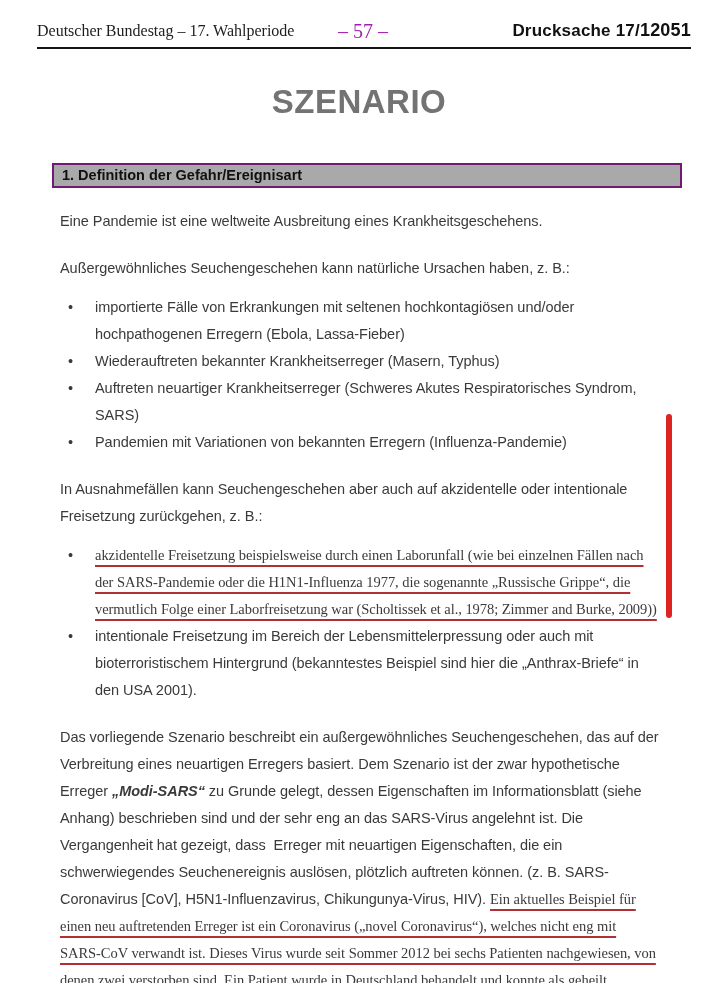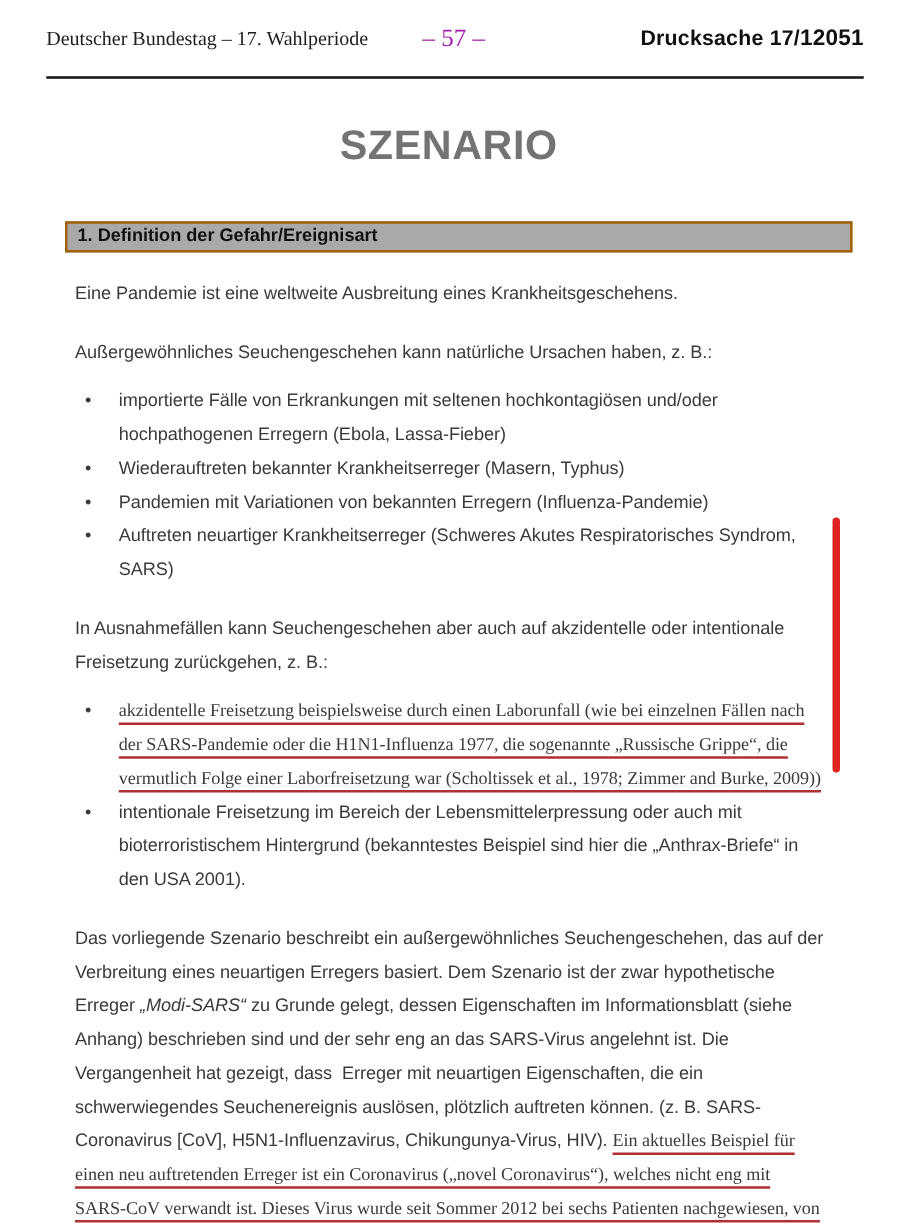--- a/index.html
+++ b/index.html
@@ -14,21 +14,21 @@
     background:#ffffff;
     font-family:"Liberation Sans", sans-serif;
     color:var(--text-color);
     overflow:hidden;
     position:relative;
   }
   
   .page-header{
     position:relative;
     margin:20px 27px 0 37px;
-    padding-bottom:20px;
+    padding-bottom:6px;
     border-bottom:2px solid #141414;
     display:flex;
     align-items:baseline;
     justify-content:space-between;
     gap:15px;
   }
   .hdr-left{
     font-family:"Liberation Serif", serif;
     font-size:16px;
     color:#1d1d1d;
@@ -54,21 +54,21 @@
     text-align:center;
     font-size:33px;
     font-weight:bold;
     letter-spacing:.5px;
     color:#737373;
   }
   
   .section-bar{
     margin:42px 36px 0 52px;
     background:var(--section-bg);
-    border:2px solid #a16207;
+    border:2px solid #701a75;
     padding:2px 8px 3px 8px;
     font-size:14.5px;
     font-weight:bold;
     color:#101010;
   }
   
   .document-body{
     margin:14px 58px 0 60px;
     width:600px;
     font-size:14.5px;
@@ -85,21 +85,21 @@
     position:relative;
     padding-left:35px;
   }
   .document-body ul.bullets li::before{
     content:"\2022";
     position:absolute;
     left:8px;
     top:0;
     color:var(--text-color);
   }
-  .b{font-weight:normal;}
+  .b{font-weight:bold;}
   .i{font-style:italic;}
   .redline{
     text-decoration-line:underline;
     text-decoration-color:var(--underline-red);
     text-decoration-thickness:1.5px;
     text-underline-offset:5px;
     font-family:Liberation Serif, serif;
   }
   
   .change-bar{
@@ -124,22 +124,22 @@
 <div class="doc-title">SZENARIO</div>
 
 <div class="section-bar">1. Definition der Gefahr/Ereignisart</div>
 
 <div class="document-body">
     <p class="para"><span>Eine Pandemie ist eine weltweite Ausbreitung eines Krankheitsgeschehens.</span></p>
     <p class="para"><span>Außergewöhnliches Seuchengeschehen kann natürliche Ursachen haben, z. B.:</span></p>
     <ul class="bullets">
       <li><span>importierte Fälle von Erkrankungen mit seltenen hochkontagiösen und/oder hochpathogenen Erregern (Ebola, Lassa-Fieber)</span></li>
       <li><span>Wiederauftreten bekannter Krankheitserreger (Masern, Typhus)</span></li>
+      <li><span>Auftreten neuartiger Krankheitserreger (Schweres Akutes Respiratorisches Syndrom, SARS)</span></li>
       <li><span>Pandemien mit Variationen von bekannten Erregern (Influenza-Pandemie)</span></li>
-      <li><span>Auftreten neuartiger Krankheitserreger (Schweres Akutes Respiratorisches Syndrom, SARS)</span></li>
     </ul>
     <p class="para"><span>In Ausnahmefällen kann Seuchengeschehen aber auch auf akzidentelle oder intentionale Freisetzung zurückgehen, z. B.:</span></p>
     <ul class="bullets">
       <li><span class="redline">akzidentelle Freisetzung beispielsweise durch einen Laborunfall (wie bei einzelnen Fällen nach der SARS-Pandemie oder die H1N1-Influenza 1977, die sogenannte „Russische Grippe“, die vermutlich Folge einer Laborfreisetzung war (Scholtissek et al., 1978; Zimmer and Burke, 2009))</span></li>
       <li><span>intentionale Freisetzung im Bereich der Lebensmittelerpressung oder auch mit bioterroristischem Hintergrund (bekanntestes Beispiel sind hier die „Anthrax-Briefe“ in den USA 2001).</span></li>
     </ul>
     <p class="para"><span>Das vorliegende Szenario beschreibt ein außergewöhnliches Seuchengeschehen, das auf der Verbreitung eines neuartigen Erregers basiert. Dem Szenario ist der zwar hypothetische Erreger </span><span class="b i">„Modi-SARS“</span><span> zu Grunde gelegt, dessen Eigenschaften im Informationsblatt (siehe Anhang) beschrieben sind und der sehr eng an das SARS-Virus angelehnt ist. Die Vergangenheit hat gezeigt, dass&nbsp; Erreger mit neuartigen Eigenschaften, die ein schwerwiegendes Seuchenereignis auslösen, plötzlich auftreten können. (z. B. SARS-Coronavirus [CoV], H5N1-Influenzavirus, Chikungunya-Virus, HIV). </span><span class="redline">Ein aktuelles Beispiel für einen neu auftretenden Erreger ist ein Coronavirus („novel Coronavirus“), welches nicht eng mit SARS-CoV verwandt ist. Dieses Virus wurde seit Sommer 2012 bei sechs Patienten nachgewiesen, von denen zwei verstorben sind. Ein Patient wurde in Deutschland behandelt und konnte als geheilt entlassen werden.</span></p>
   </div>
 
 <div class="change-bar"></div>

